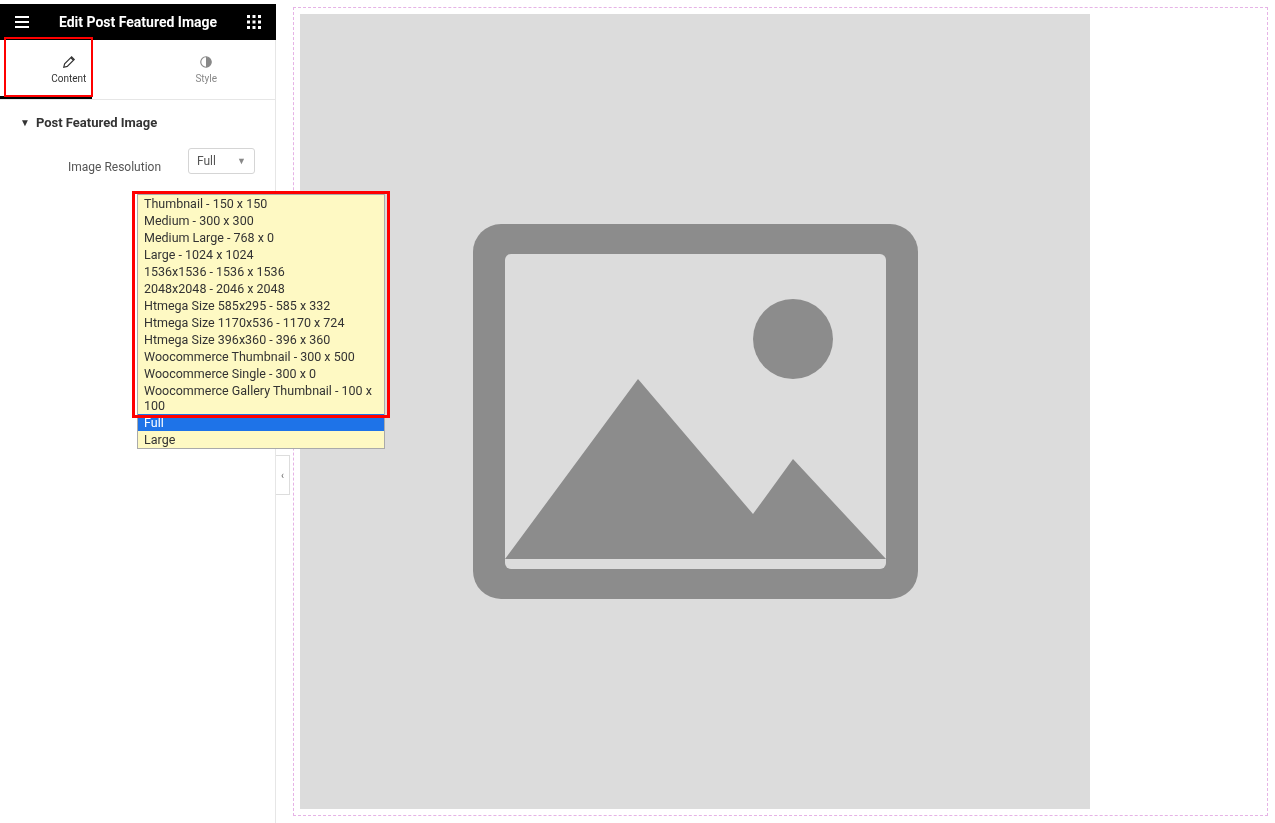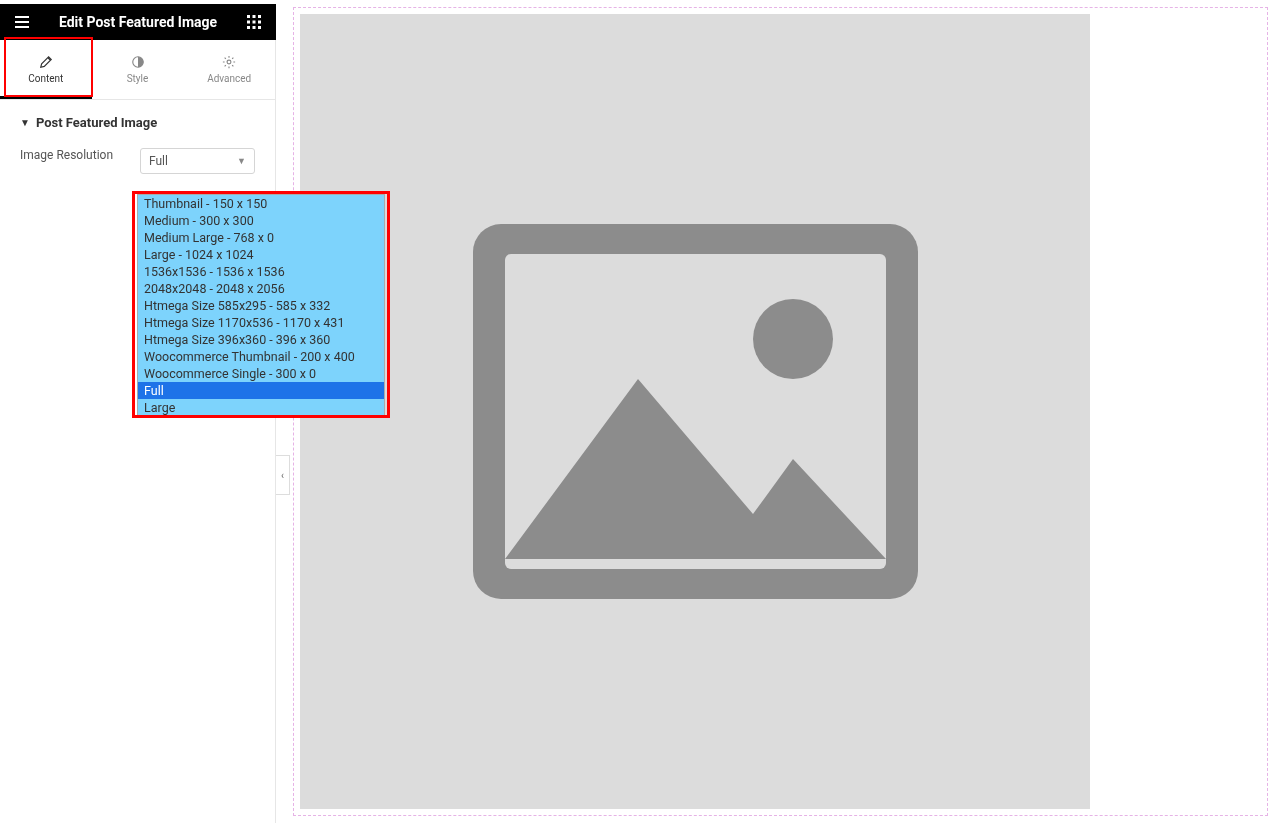--- a/index.html
+++ b/index.html
@@ -15,26 +15,26 @@
   .tab { flex: 1; display: flex; flex-direction: column; align-items: center; justify-content: center; color: #888; cursor: pointer; gap: 4px; font-size: 10px; }
   .tab.active { color: #333; }
   .tab .tab-icon { font-size: 14px; }
   .tab.active::after { content: ""; position: absolute; bottom: 0; height: 3px; background: #000; width: 33.33%; left: 0; }
   
   .highlight-red-tab { position: absolute; top: 37px; left: 4px; width: 89px; height: 60px; border: 2px solid #ff0000; pointer-events: none; z-index: 5; }
   
   .section-header { display: flex; align-items: center; padding: 15px 20px 10px 20px; font-weight: 700; font-size: 13px; cursor: pointer; gap: 6px; }
   .section-header .caret { font-size: 10px; }
   
-  .control-row { display: flex; align-items: flex-start; padding: 8px 20px; gap: 10px; }
+  .control-row { display: flex; align-items: flex-end; padding: 8px 20px; gap: 10px; margin-left: 48px; }
   .control-row .label { flex: 0 0 110px; font-size: 12px; color: #555; }
   .select-box { flex: 1; border: 1px solid #d5d5d5; border-radius: 3px; height: 26px; display: flex; align-items: center; justify-content: space-between; padding: 0 8px; font-size: 12px; cursor: pointer; background: #fff; color: #555; position: relative; }
   .select-box .caret-down { font-size: 9px; color: #888; }
   
-  .dropdown { position: absolute; top: 194px; left: 137px; width: 248px; background: #7dd3fc; border: 1px solid #aaa; z-index: 20; font-size: 12.5px; }
+  .dropdown { position: absolute; top: 194px; left: 137px; width: 248px; background: #fef9c3; border: 1px solid #aaa; z-index: 20; font-size: 12.5px; }
   .dropdown .opt { padding: 1px 6px; cursor: pointer; color: #333; line-height: 1.2; }
   .dropdown .opt.selected { background: #1e73e8; color: #fff; }
   
   .highlight-red-dropdown { position: absolute; top: 191px; left: 132px; width: 258px; height: 227px; border: 3px solid #ff0000; pointer-events: none; z-index: 30; }
   
   .collapse-handle { position: absolute; left: 276px; top: 455px; width: 14px; height: 40px; background: #fff; border: 1px solid #ddd; border-left: none; display: flex; align-items: center; justify-content: center; font-size: 10px; color: #666; cursor: pointer; z-index: 3; }
   
   .canvas { position: absolute; left: 293px; top: 7px; right: 7px; bottom: 7px; border: 1px dashed #e6b3e6; background: #fff; }
   .canvas-inner { position: absolute; left: 6px; top: 6px; bottom: 6px; width: 790px; background: #dcdcdc; display: flex; align-items: center; justify-content: center; }
   .placeholder-img { width: 445px; height: 375px; }
@@ -79,29 +79,20 @@
     </div>
     <div class="tab">
       <span class="tab-icon">
         <svg width="14" height="14" viewBox="0 0 16 16">
             <circle cx="8" cy="8" r="6" stroke="#888" stroke-width="1.3" fill="none"></circle>
             <path d="M8 2 a6 6 0 0 1 0 12 z" fill="#888"></path>
           </svg>
       </span>
       <span>Style</span>
     </div>
-    <div class="tab">
-      <span class="tab-icon">
-        <svg width="14" height="14" viewBox="0 0 16 16">
-            <circle cx="8" cy="8" r="2.2" stroke="#888" stroke-width="1.3" fill="none"></circle>
-            <path d="M8 1v2M8 13v2M1 8h2M13 8h2M3 3l1.4 1.4M11.6 11.6L13 13M13 3l-1.4 1.4M4.4 11.6L3 13" stroke="#888" stroke-width="1.3"></path>
-          </svg>
-      </span>
-      <span>Advanced</span>
-    </div>
   </div>
 
   <div class="section-header">
     <span class="caret">▼</span>
     <span>Post Featured Image</span>
   </div>
 
   <div class="control-row">
     <div class="label">Image Resolution</div>
     <div class="select-box">
@@ -113,26 +104,27 @@
 </div>
 
 <div class="highlight-red-tab"></div>
 
 <div class="dropdown" id="dropdown">
     <div class="opt">Thumbnail - 150 x 150</div>
     <div class="opt">Medium - 300 x 300</div>
     <div class="opt">Medium Large - 768 x 0</div>
     <div class="opt">Large - 1024 x 1024</div>
     <div class="opt">1536x1536 - 1536 x 1536</div>
-    <div class="opt">2048x2048 - 2048 x 2056</div>
+    <div class="opt">2048x2048 - 2046 x 2048</div>
     <div class="opt">Htmega Size 585x295 - 585 x 332</div>
-    <div class="opt">Htmega Size 1170x536 - 1170 x 431</div>
+    <div class="opt">Htmega Size 1170x536 - 1170 x 724</div>
     <div class="opt">Htmega Size 396x360 - 396 x 360</div>
-    <div class="opt">Woocommerce Thumbnail - 200 x 400</div>
+    <div class="opt">Woocommerce Thumbnail - 300 x 500</div>
     <div class="opt">Woocommerce Single - 300 x 0</div>
+    <div class="opt">Woocommerce Gallery Thumbnail - 100 x 100</div>
     <div class="opt selected">Full</div>
     <div class="opt">Large</div>
   </div>
 <div class="highlight-red-dropdown"></div>
 
 <div class="collapse-handle">
   <span>‹</span>
 </div>
 
 <div class="canvas">

